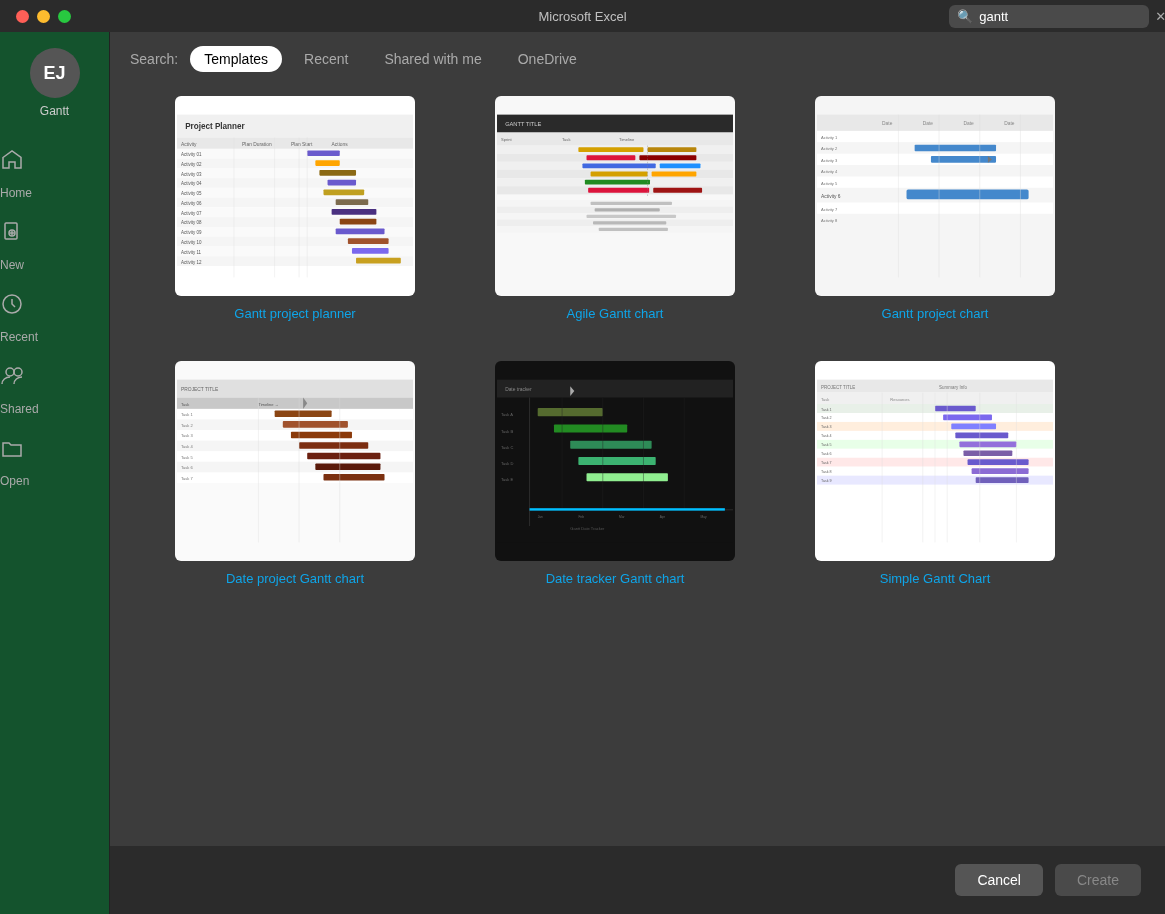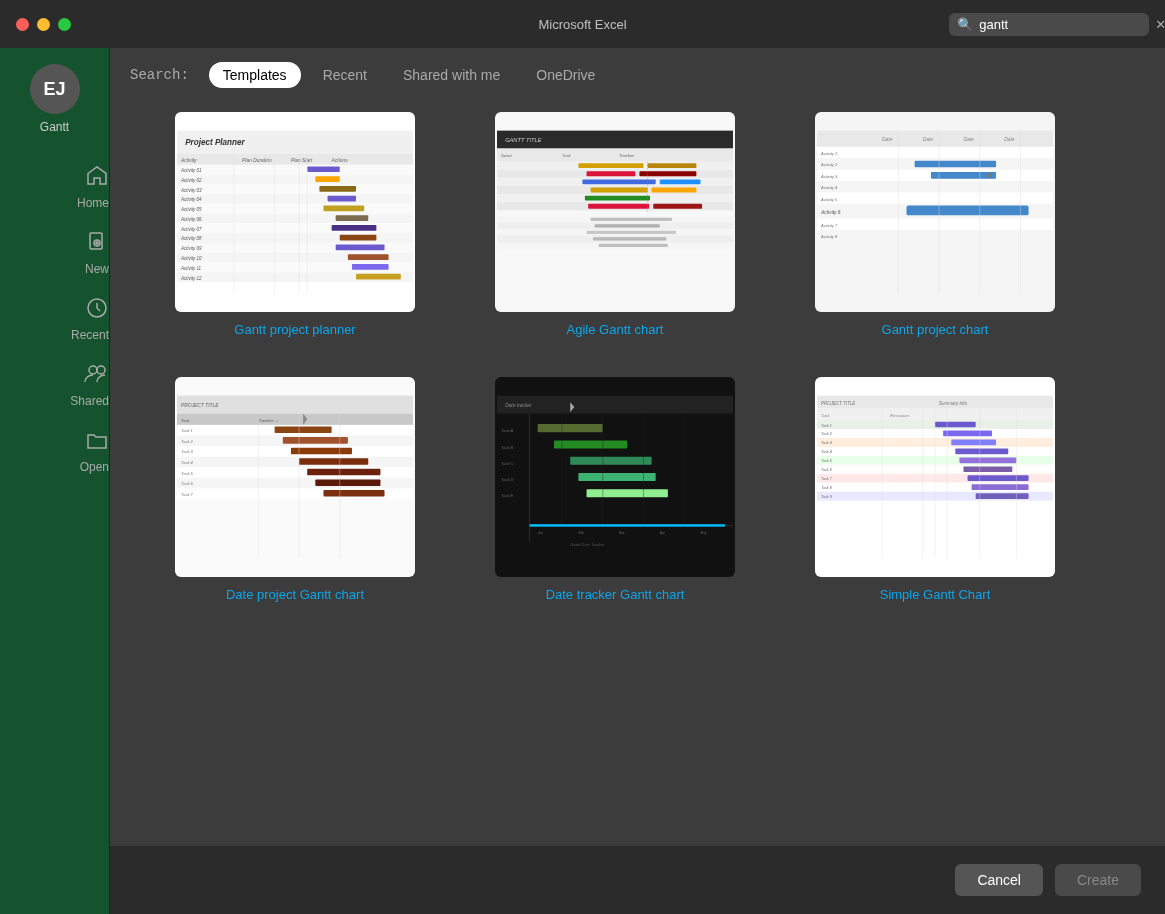--- a/index.html
+++ b/index.html
@@ -9,21 +9,21 @@
       width: 1165px;
       height: 914px;
       overflow: hidden;
       display: flex;
       flex-direction: column;
     }
 
     
     .title-bar {
       background: #2b2b2b;
-      height: 48px;
+      height: 32px;
       display: flex;
       align-items: center;
       padding: 0 16px;
       position: relative;
       flex-shrink: 0;
     }
     .traffic-lights {
       display: flex;
       gap: 8px;
       align-items: center;
@@ -104,27 +104,27 @@
       margin-bottom: 6px;
     }
     .sidebar-name {
       color: #ccc;
       font-size: 12px;
       margin-bottom: 20px;
     }
     .sidebar-item {
       display: flex;
       flex-direction: column;
-      align-items: flex-end;
+      align-items: flex-start;
       width: 100%;
       padding: 10px 0;
       cursor: pointer;
       color: #aaa;
       font-size: 12px;
-      gap: 2px;
+      gap: 8px;
     }
     .sidebar-icon {
       font-size: 22px;
       color: inherit;
     }
     .sidebar-label {
       color: inherit;
       font-size: 12px;
     }
 
@@ -141,22 +141,21 @@
     .search-tabs {
       display: flex;
       align-items: center;
       padding: 14px 20px;
       gap: 8px;
       flex-shrink: 0;
     }
     .search-label {
       color: #aaa;
       font-size: 14px;
-      margin-right: 12px;
-      font-family: Liberation Mono, monospace;
+      margin-right: 4px;
     }
     .tab-btn {
       padding: 5px 14px;
       border-radius: 16px;
       border: none;
       font-size: 14px;
       cursor: pointer;
       background: transparent;
       color: #aaa;
     }
@@ -186,21 +185,20 @@
       width: 290px;
     }
     .template-thumbnail {
       width: 240px;
       height: 200px;
       border-radius: 6px;
       background: #f0f0f0;
       overflow: hidden;
       border: 2px solid transparent;
       position: relative;
-      font-style: italic;
     }
     .template-name {
       margin-top: 10px;
       color: #0ea5e9;
       font-size: 13px;
       text-align: center;
     }
 
     
     .thumb-svg {

